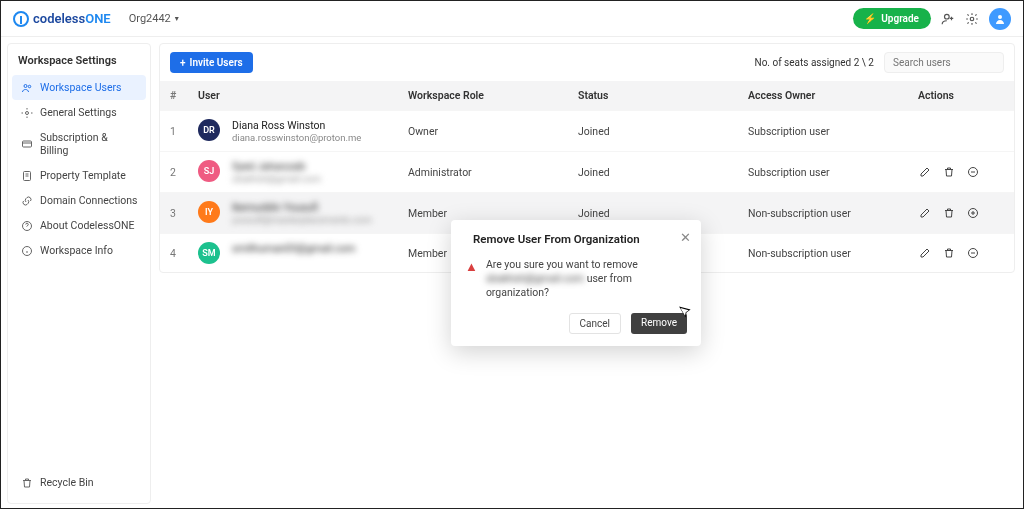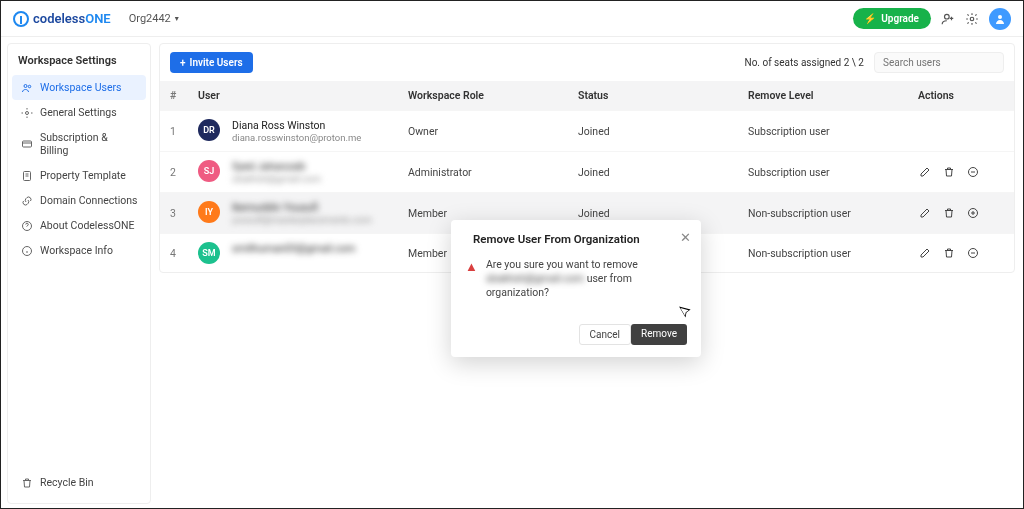--- a/index.html
+++ b/index.html
@@ -22,21 +22,21 @@
   .side-item { display: flex; align-items: center; gap: 6px; padding: 6px 8px; border-radius: 4px; font-size: 10.5px; color: #444; cursor: pointer; }
   .side-item.active { background: #eaf2ff; color: #1e6ee8; }
   .side-item .icon { width: 14px; display: inline-flex; justify-content: center; }
   .sidebar-footer { margin-top: auto; }
 
   .main { flex: 1; padding: 6px 8px 8px 2px; }
   .panel { border: 1px solid #eee; border-radius: 4px; background: #fff; overflow: hidden; }
   .panel-head { display: flex; align-items: center; padding: 8px 10px; gap: 10px; }
   .invite-btn { background: #1e6ee8; color: #fff; border-radius: 4px; padding: 5px 10px; font-size: 10px; font-weight: 600; display: flex; align-items: center; gap: 4px; cursor: pointer; }
   .seats { margin-left: auto; font-size: 10px; color: #333; }
-  .search { width: 130px; }
+  .search { width: 120px; }
   .search input { width: 100%; border: 1px solid #eee; border-radius: 4px; padding: 4px 8px; font-size: 10px; background: #fafafa; color: #666; }
 
   .table { width: 100%; border-collapse: collapse; }
   .table thead th { background: #f4f4f5; text-align: left; font-weight: 600; font-size: 10.5px; color: #333; padding: 8px 10px; }
   .table td { padding: 8px 10px; font-size: 10.5px; color: #444; border-top: 1px solid #f5f5f5; }
   .col-idx { width: 28px; color: #777 !important; }
   .user-cell { display: flex; align-items: flex-start; gap: 12px; }
   .row-avatar { width: 22px; height: 22px; border-radius: 50%; color: #fff; display: flex; align-items: center; justify-content: center; font-size: 9px; font-weight: 600; }
   .user-name { font-size: 10.5px; color: #222; }
   .user-email { font-size: 9.5px; color: #888; }
@@ -44,21 +44,21 @@
   .pending { color: #d43f3a; margin-right: 4px; }
   .resend { color: #1e6ee8; cursor: pointer; }
   .actions-cell { display: flex; gap: 10px; color: #555; }
   .act-icon { cursor: pointer; width: 14px; height: 14px; display: inline-flex; align-items: center; justify-content: center; }
 
   .modal { position: absolute; top: 220px; left: 451px; width: 250px; background: #fff; border-radius: 4px; box-shadow: 0 6px 24px rgba(0,0,0,0.18); padding: 12px 14px 12px; }
   .modal-title { font-weight: 600; font-size: 11.5px; color: #222; padding-left: 8px; }
   .modal-close { position: absolute; right: 10px; top: 10px; color: #888; cursor: pointer; font-size: 13px; }
   .modal-body { display: flex; gap: 8px; margin-top: 12px; font-size: 10.5px; color: #444; line-height: 1.35; }
   .warn-icon { color: #d93f3f; font-size: 13px; }
-  .modal-buttons { display: flex; justify-content: flex-end; gap: 0; margin-top: 23px; }
+  .modal-buttons { display: flex; justify-content: flex-end; gap: 10px; margin-top: 12px; }
   .btn-cancel { border: 1px solid #e3e3e3; background: #fff; color: #444; padding: 4px 10px; border-radius: 3px; font-size: 10px; cursor: pointer; }
   .btn-remove { background: #404040; color: #fff; padding: 4px 10px; border-radius: 3px; font-size: 10px; cursor: pointer; }
   .cursor { position: absolute; top: 304px; left: 678px; font-size: 14px; transform: rotate(-12deg); pointer-events: none; }
 
   tr.row-sel { background: #f4f4f5; }
 </style>
 </head>
 <body>
 
 <div class="topbar">
@@ -190,21 +190,21 @@
         </div>
       </div>
 
       <table class="table">
         <thead>
           <tr>
             <th class="col-idx">#</th>
             <th style="width:210px">User</th>
             <th style="width:170px">Workspace Role</th>
             <th style="width:170px">Status</th>
-            <th style="width:170px">Remove Level</th>
+            <th style="width:170px">Access Owner</th>
             <th>Actions</th>
           </tr>
         </thead>
         <tbody id="tbody">
             <tr>
               <td class="col-idx">1</td>
               <td>
                 <div class="user-cell">
                   <div class="row-avatar" style="background:#1f2a5e">DR</div>
                   <div>

